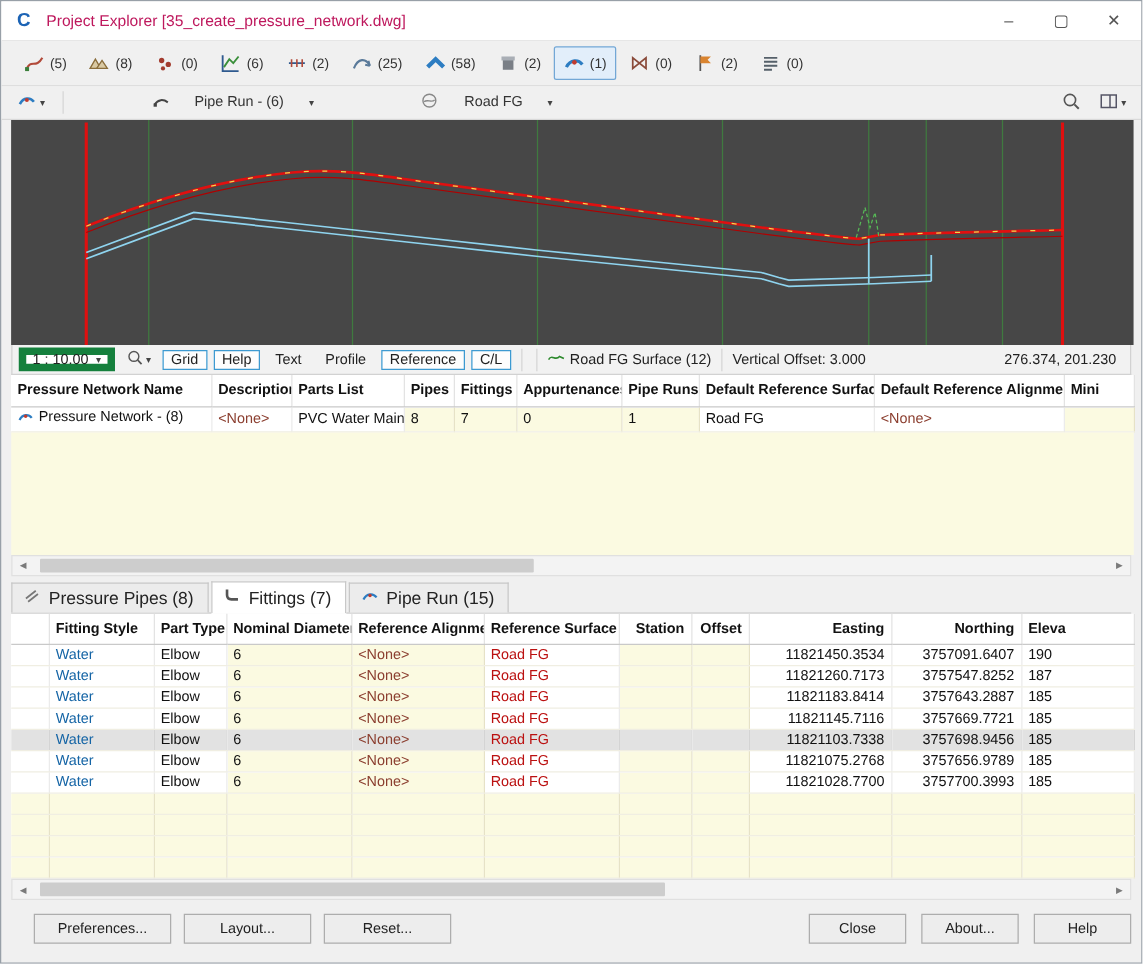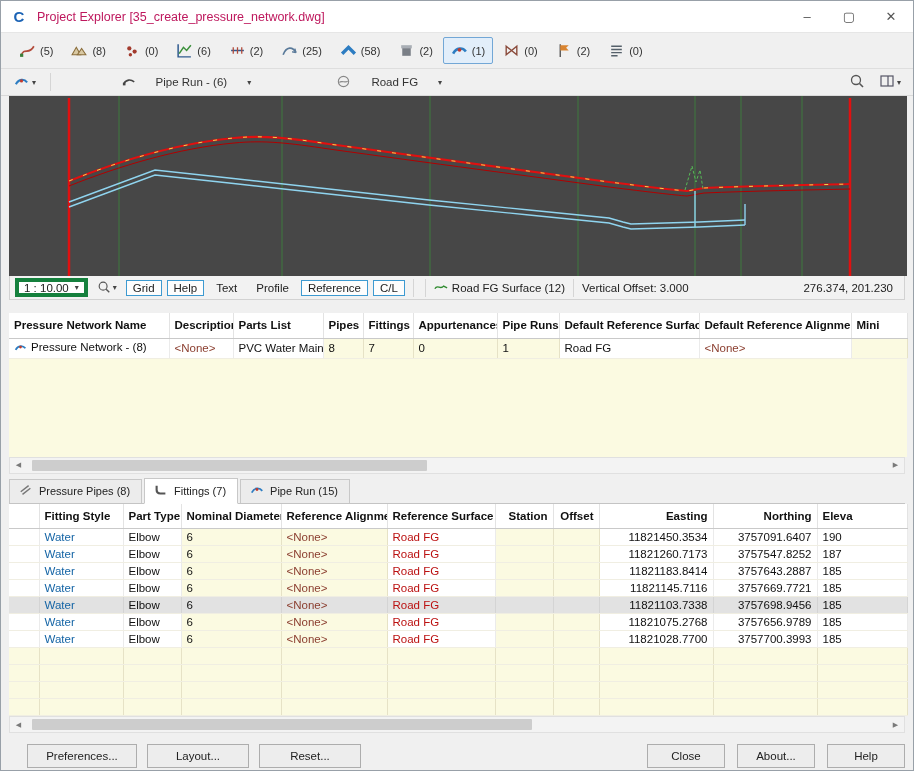--- a/index.html
+++ b/index.html
@@ -30,21 +30,21 @@
   .dropdown { display:flex; align-items:center; gap:20px; padding:2px 5px; }
   .spacer { flex:1; }
   .icon-btn { display:flex; align-items:center; gap:2px; padding:2px 4px; }
 
   
   .canvas-wrap { height:180px; margin:0 8px; background:#474747; flex:0 0 auto; }
   .canvas-wrap svg { display:block; }
 
   
   .viewbar { height:24px; margin:0 8px; background:#f2f2f2; border:1px solid #d2d2d2; border-top:none; display:flex; align-items:center; gap:5px; padding:0 5px; font-size:11.5px; color:#222; flex:0 0 auto; }
-  .scale-combo { background:#fff; border:4px solid #15803d; height:19px; display:flex; align-items:center; gap:6px; padding:0 5px; font-size:11.5px; }
+  .scale-combo { background:#fff; border:6px solid #15803d; height:19px; display:flex; align-items:center; gap:6px; padding:0 5px; font-size:11.5px; }
   .tgl { padding:1px 6px; border:1px solid transparent; color:#222; }
   .tgl.active { border-color:#3d9ad1; background:#fdfdfd; }
   .vb-item { display:flex; align-items:center; gap:4px; }
   .coords { margin-left:auto; padding-right:6px; color:#222; }
 
   
   table { border-collapse:collapse; table-layout:fixed; width:898px; margin-left:8px; background:#fff; font-size:11.5px; }
   th { font-weight:bold; text-align:left; height:25px; padding:0 5px; border-right:1px solid #e3e3e3; border-bottom:1px solid #c9c9c9; white-space:nowrap; overflow:hidden; color:#111; background:#fff; }
   td { height:17px; line-height:16px; padding:0 5px; border-right:1px solid #ebebeb; border-bottom:1px solid #f0eee2; white-space:nowrap; overflow:hidden; color:#111; background:#fff; }
   .num { text-align:right; }
@@ -60,21 +60,21 @@
   .row-ico { display:inline-block; vertical-align:-3px; margin-right:4px; }
 
   
   .hscroll { height:17px; margin:0 8px; background:#f3f3f3; border:1px solid #e0e0e0; position:relative; flex:0 0 auto; }
   .hs-arrow { position:absolute; top:0; width:17px; height:15px; display:flex; align-items:center; justify-content:center; color:#7a7a7a; font-size:7px; }
   .hs-left { left:0; } .hs-right { right:0; }
   .hs-thumb { position:absolute; top:2px; height:11px; background:#cdcdcd; border-radius:1px; }
 
   
   .tabs { display:flex; align-items:flex-end; margin:5px 8px 0 8px; border-bottom:1px solid #c4c4c4; height:25px; }
-  .tab { display:flex; align-items:center; gap:6px; padding:4px 11px 4px 9px; font-size:11px; color:#222; background:#ececec; border:1px solid #c8c8c8; border-bottom:none; margin-right:2px; height:24px; }
+  .tab { display:flex; align-items:center; gap:6px; padding:4px 11px 4px 9px; font-size:14px; color:#222; background:#ececec; border:1px solid #c8c8c8; border-bottom:none; margin-right:2px; height:24px; }
   .tab.active { background:#fff; height:26px; margin-bottom:-1px; border-bottom:1px solid #fff; }
 
   .fit-area { flex:0 0 auto; }
 
   
   .footer { display:flex; align-items:center; padding:0 8px; margin-top:11px; gap:10px; flex:0 0 auto; }
   .btn { height:24px; background:#ededed; border:1px solid #adadad; font-size:11.5px; color:#222; display:inline-flex; align-items:center; justify-content:center; font-family:inherit; }
   .btn.w110 { width:110px;margin-left:18px; } .btn.w102 { width:102px; } .btn.w78 { width:78px; }
   .footer-right { margin-left:auto; display:flex; gap:12px; }
 </style>
@@ -298,21 +298,21 @@
       <span><svg width="14" height="14" viewBox="0 0 16 16">
             <path d="M1 10 C4 4 7 12 11 7 L15 9" stroke="#2e8a2e" fill="none" stroke-width="1.5"></path>
           </svg></span>
       <span>Road FG Surface (12)</span>
     </div>
     <div class="vsep"></div>
     <span>Vertical Offset: 3.000</span>
     <span class="coords">276.374, 201.230</span>
   </div>
 
-  <table style="margin-top:13px;">
+  <table style="margin-top:0;">
     <colgroup>
       <col style="width:160px">
         <col style="width:64px">
         <col style="width:90px">
         <col style="width:40px">
         <col style="width:50px">
       <col style="width:84px">
         <col style="width:62px">
         <col style="width:140px">
         <col style="width:152px">

